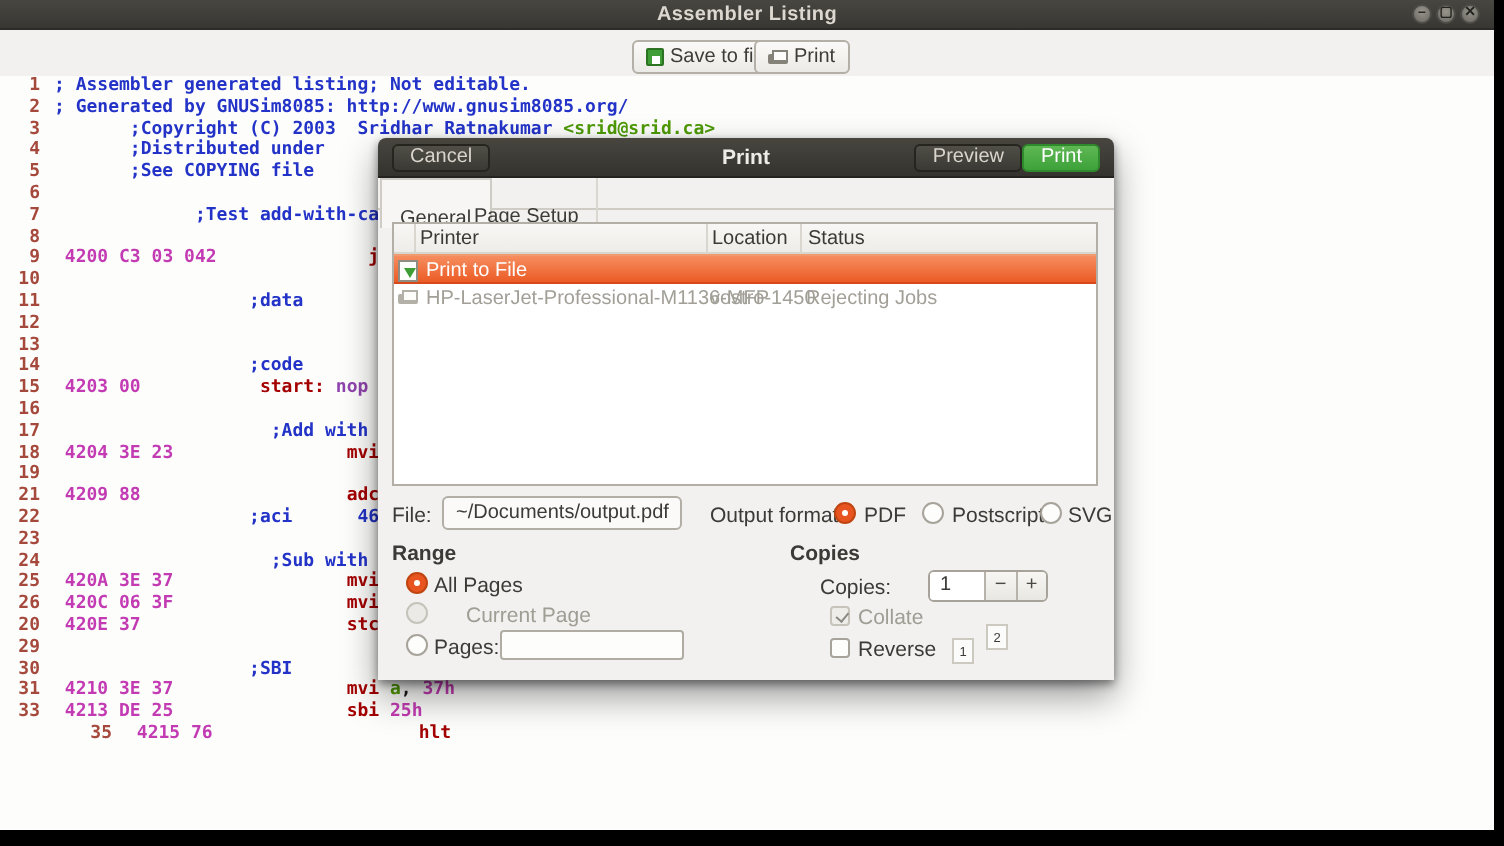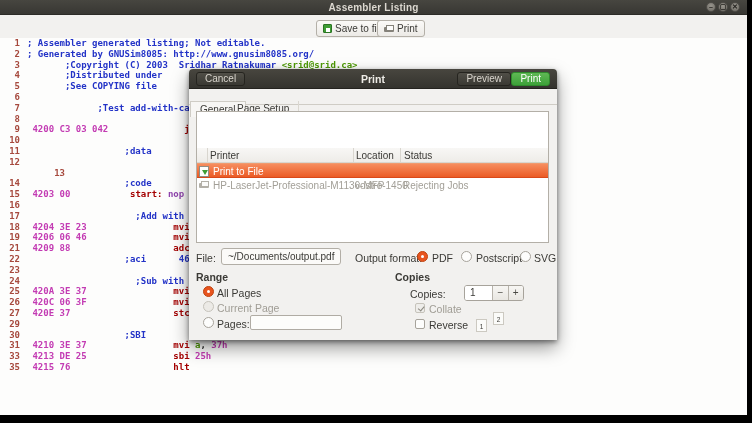--- a/index.html
+++ b/index.html
@@ -57,29 +57,29 @@
   .hbtn { position:absolute; top:3px; height:14px; line-height:12px; font-size:10px;
           color:#d9d5cd; background:linear-gradient(#504e47,#3a3933);
           border:1px solid #25241f; border-radius:3px; padding:0 8px; }
   .hbtn-cancel { left:7px; }
   .hbtn-preview { right:46px; }
   .hbtn-green { right:7px; background:linear-gradient(#5fb854,#3da139);
                 border-color:#2f8a2c; color:#fff; }
 
   .tabbar { position:absolute; left:0; right:0; top:20px; height:16px;
             border-bottom:1px solid #cfccc5; background:#f2f1ef; }
-  .tab { position:absolute; top:12px; height:16px; line-height:15px; font-size:10px;
-         color:#3b3a36; padding:0 9px; }
+  .tab { position:absolute; top:0; height:16px; line-height:15px; font-size:10px;
+         color:#3b3a36; padding:12px 9px; }
   .tab.active { left:1px; background:#f7f6f4; border:1px solid #cfccc5; border-bottom:none; }
   .tab.inactive { left:39px; border-right:1px solid #dad7d0; }
 
   .plist { position:absolute; left:7px; top:42px; width:353px; height:132px;
            background:#fff; border:1px solid #b3afa7; font-size:10px; }
   .plist-header { position:relative; height:15px; background:linear-gradient(#f8f7f5,#eeece8);
-                  border-bottom:1px solid #d9d6cf; color:#3b3a36;margin-top:36px; }
+                  border-bottom:1px solid #d9d6cf; color:#3b3a36; }
   .plist-header .hcell { position:absolute; top:2px; }
   .vsep { position:absolute; top:0; width:1px; height:15px; background:#d9d6cf; }
   .prow { position:relative; height:15px; line-height:15px; }
   .prow .cell { position:absolute; top:0; white-space:nowrap; }
   .prow.selected { background:linear-gradient(#f68d5e,#eb5b25); color:#fff;
                    border-top:1px solid #f09a6f; border-bottom:1px solid #d8491a; }
   .prow.dim { color:#a29f97; }
   .icon-ptf { position:absolute; left:2px; top:2px; width:10px; height:11px; background:#fdfdfc;
               border:1px solid #8f8c84; }
   .icon-ptf::after { content:""; position:absolute; left:2px; top:3px; width:0; height:0;
@@ -155,39 +155,39 @@
         <div class="lrow"><span class="lnum" style="color: rgb(166, 73, 61);">3</span><span class="lcode"><span style="color: rgb(35, 51, 199);">       ;Copyright (C) 2003  Sridhar Ratnakumar </span><span style="color: rgb(78, 154, 6);">&lt;srid@srid.ca&gt;</span></span></div>
         <div class="lrow"><span class="lnum" style="color: rgb(166, 73, 61);">4</span><span class="lcode"><span style="color: rgb(35, 51, 199);">       ;Distributed under</span></span></div>
         <div class="lrow"><span class="lnum" style="color: rgb(166, 73, 61);">5</span><span class="lcode"><span style="color: rgb(35, 51, 199);">       ;See COPYING file</span></span></div>
         <div class="lrow"><span class="lnum" style="color: rgb(166, 73, 61);">6</span><span class="lcode"></span></div>
         <div class="lrow"><span class="lnum" style="color: rgb(166, 73, 61);">7</span><span class="lcode"><span style="color: rgb(35, 51, 199);">             ;Test add-with-car</span></span></div>
         <div class="lrow"><span class="lnum" style="color: rgb(166, 73, 61);">8</span><span class="lcode"></span></div>
         <div class="lrow"><span class="lnum" style="color: rgb(166, 73, 61);">9</span><span class="lcode"><span style="color: rgb(26, 26, 26);"> </span><span style="color: rgb(195, 59, 179); text-align: center;">4200 C3 03 042</span><span style="color: rgb(26, 26, 26);">              </span><span style="color: rgb(164, 0, 0);">jmp</span></span></div>
         <div class="lrow"><span class="lnum" style="color: rgb(166, 73, 61);">10</span><span class="lcode"></span></div>
         <div class="lrow"><span class="lnum" style="color: rgb(166, 73, 61);">11</span><span class="lcode"><span style="color: rgb(35, 51, 199);">                  ;data</span></span></div>
         <div class="lrow"><span class="lnum" style="color: rgb(166, 73, 61);">12</span><span class="lcode"></span></div>
-        <div class="lrow"><span class="lnum" style="color: rgb(166, 73, 61); margin-left: 45px;">13</span><span class="lcode"></span></div>
+        <div class="lrow"><span class="lnum" style="color: rgb(166, 73, 61);">13</span><span class="lcode"></span></div>
         <div class="lrow"><span class="lnum" style="color: rgb(166, 73, 61);">14</span><span class="lcode"><span style="color: rgb(35, 51, 199);">                  ;code</span></span></div>
         <div class="lrow"><span class="lnum" style="color: rgb(166, 73, 61);">15</span><span class="lcode"><span style="color: rgb(26, 26, 26);"> </span><span style="color: rgb(195, 59, 179);">4203 00</span><span style="color: rgb(26, 26, 26);">           </span><span style="color: rgb(164, 0, 0);">start:</span><span style="color: rgb(26, 26, 26);"> </span><span style="color: rgb(143, 68, 173);">nop</span></span></div>
         <div class="lrow"><span class="lnum" style="color: rgb(166, 73, 61);">16</span><span class="lcode"></span></div>
         <div class="lrow"><span class="lnum" style="color: rgb(166, 73, 61);">17</span><span class="lcode"><span style="color: rgb(35, 51, 199);">                    ;Add with c</span></span></div>
         <div class="lrow"><span class="lnum" style="color: rgb(166, 73, 61);">18</span><span class="lcode"><span style="color: rgb(26, 26, 26);"> </span><span style="color: rgb(195, 59, 179);">4204 3E 23</span><span style="color: rgb(26, 26, 26);">                </span><span style="color: rgb(164, 0, 0);">mvi</span></span></div>
-        <div class="lrow"><span class="lnum" style="color: rgb(166, 73, 61);">19</span><span class="lcode"><span style="color: rgb(26, 26, 26);"> </span><span style="color: rgb(195, 59, 179);">4206 06 46</span><span style="color: rgb(26, 26, 26);">                </span><span style="color: rgb(164, 0, 0);">mvi</span></span></div>
+        <div class="lrow"><span class="lnum" style="color: rgb(166, 73, 61);">19</span></div>
         <div class="lrow"><span class="lnum" style="color: rgb(166, 73, 61);">21</span><span class="lcode"><span style="color: rgb(26, 26, 26);"> </span><span style="color: rgb(195, 59, 179);">4209 88</span><span style="color: rgb(26, 26, 26);">                   </span><span style="color: rgb(164, 0, 0);">adc</span></span></div>
         <div class="lrow"><span class="lnum" style="color: rgb(166, 73, 61);">22</span><span class="lcode"><span style="color: rgb(35, 51, 199);">                  ;aci      46h</span></span></div>
         <div class="lrow"><span class="lnum" style="color: rgb(166, 73, 61);">23</span><span class="lcode"></span></div>
         <div class="lrow"><span class="lnum" style="color: rgb(166, 73, 61);">24</span><span class="lcode"><span style="color: rgb(35, 51, 199);">                    ;Sub with c</span></span></div>
         <div class="lrow"><span class="lnum" style="color: rgb(166, 73, 61);">25</span><span class="lcode"><span style="color: rgb(26, 26, 26);"> </span><span style="color: rgb(195, 59, 179);">420A 3E 37</span><span style="color: rgb(26, 26, 26);">                </span><span style="color: rgb(164, 0, 0);">mvi</span></span></div>
         <div class="lrow"><span class="lnum" style="color: rgb(166, 73, 61);">26</span><span class="lcode"><span style="color: rgb(26, 26, 26);"> </span><span style="color: rgb(195, 59, 179);">420C 06 3F</span><span style="color: rgb(26, 26, 26);">                </span><span style="color: rgb(164, 0, 0);">mvi</span></span></div>
-        <div class="lrow"><span class="lnum" style="color: rgb(166, 73, 61);">27</span><span class="lcode"><span style="color: rgb(26, 26, 26);"> </span><span style="color: rgb(195, 59, 179);">420E 37</span><span style="color: rgb(26, 26, 26);">                   </span><span style="color: rgb(164, 0, 0);">stc</span></span></div>
+        <div class="lrow"><span class="lnum" style="color: rgb(166, 73, 61);">20</span><span class="lcode"><span style="color: rgb(26, 26, 26);"> </span><span style="color: rgb(195, 59, 179);">420E 37</span><span style="color: rgb(26, 26, 26);">                   </span><span style="color: rgb(164, 0, 0);">stc</span></span></div>
         <div class="lrow"><span class="lnum" style="color: rgb(166, 73, 61);">29</span><span class="lcode"></span></div>
         <div class="lrow"><span class="lnum" style="color: rgb(166, 73, 61);">30</span><span class="lcode"><span style="color: rgb(35, 51, 199);">                  ;SBI</span></span></div>
         <div class="lrow"><span class="lnum" style="color: rgb(166, 73, 61);">31</span><span class="lcode"><span style="color: rgb(26, 26, 26);"> </span><span style="color: rgb(195, 59, 179);">4210 3E 37</span><span style="color: rgb(26, 26, 26);">                </span><span style="color: rgb(164, 0, 0);">mvi</span><span style="color: rgb(26, 26, 26);"> </span><span style="color: rgb(78, 154, 6);">a</span><span style="color: rgb(26, 26, 26);">, </span><span style="color: rgb(195, 59, 179);">37h</span></span></div>
         <div class="lrow"><span class="lnum" style="color: rgb(166, 73, 61);">33</span><span class="lcode"><span style="color: rgb(26, 26, 26);"> </span><span style="color: rgb(195, 59, 179);">4213 DE 25</span><span style="color: rgb(26, 26, 26);">                </span><span style="color: rgb(164, 0, 0);">sbi</span><span style="color: rgb(26, 26, 26);"> </span><span style="color: rgb(195, 59, 179);">25h</span></span></div>
-        <div class="lrow"><span class="lnum" style="color: rgb(166, 73, 61);">35</span><span class="lcode"><span style="color: rgb(26, 26, 26);"> </span><span style="color: rgb(195, 59, 179);">4215 76</span><span style="color: rgb(26, 26, 26);">                   </span><span style="color: rgb(164, 0, 0);">hlt</span></span></div>
+        <div class="lrow"><span class="lnum" style="color: rgb(166, 73, 61); margin-left: 36px;">35</span><span class="lcode"><span style="color: rgb(26, 26, 26);"> </span><span style="color: rgb(195, 59, 179);">4215 76</span><span style="color: rgb(26, 26, 26);">                   </span><span style="color: rgb(164, 0, 0);">hlt</span></span></div>
       </div>
   </div>
 </div>
 
 <div class="dialog">
   <div class="dheader">
     <span class="dtitle">Print</span>
     <button class="hbtn hbtn-cancel">Cancel</button>
     <button class="hbtn hbtn-preview">Preview</button>
     <button class="hbtn hbtn-green">Print</button>
@@ -227,21 +227,21 @@
   <span class="flabel" style="left:243px;top:183px">PDF</span>
   <span class="radio" style="left:272px;top:182px"></span>
   <span class="flabel" style="left:287px;top:183px">Postscript</span>
   <span class="radio" style="left:331px;top:182px"></span>
   <span class="flabel" style="left:345px;top:183px">SVG</span>
 
   <span class="flabel fbold" style="left:7px;top:202px">Range</span>
   <span class="radio sel" style="left:14px;top:217px"></span>
   <span class="flabel" style="left:28px;top:218px">All Pages</span>
   <span class="radio dis" style="left:14px;top:232px"></span>
-  <span class="flabel fdim" style="left:28px;top:233px">Current Page</span>
+  <span class="flabel fdim" style="left:44px;top:233px">Current Page</span>
   <span class="radio" style="left:14px;top:248px"></span>
   <span class="flabel" style="left:28px;top:249px">Pages:</span>
   <span class="pages-entry" title=""></span>
 
   <span class="flabel fbold" style="left:206px;top:202px">Copies</span>
   <span class="flabel" style="left:221px;top:219px">Copies:</span>
   <span class="spin">
     <span class="val">1</span>
     <span class="sbtn">−</span>
     <span class="sbtn">+</span>

